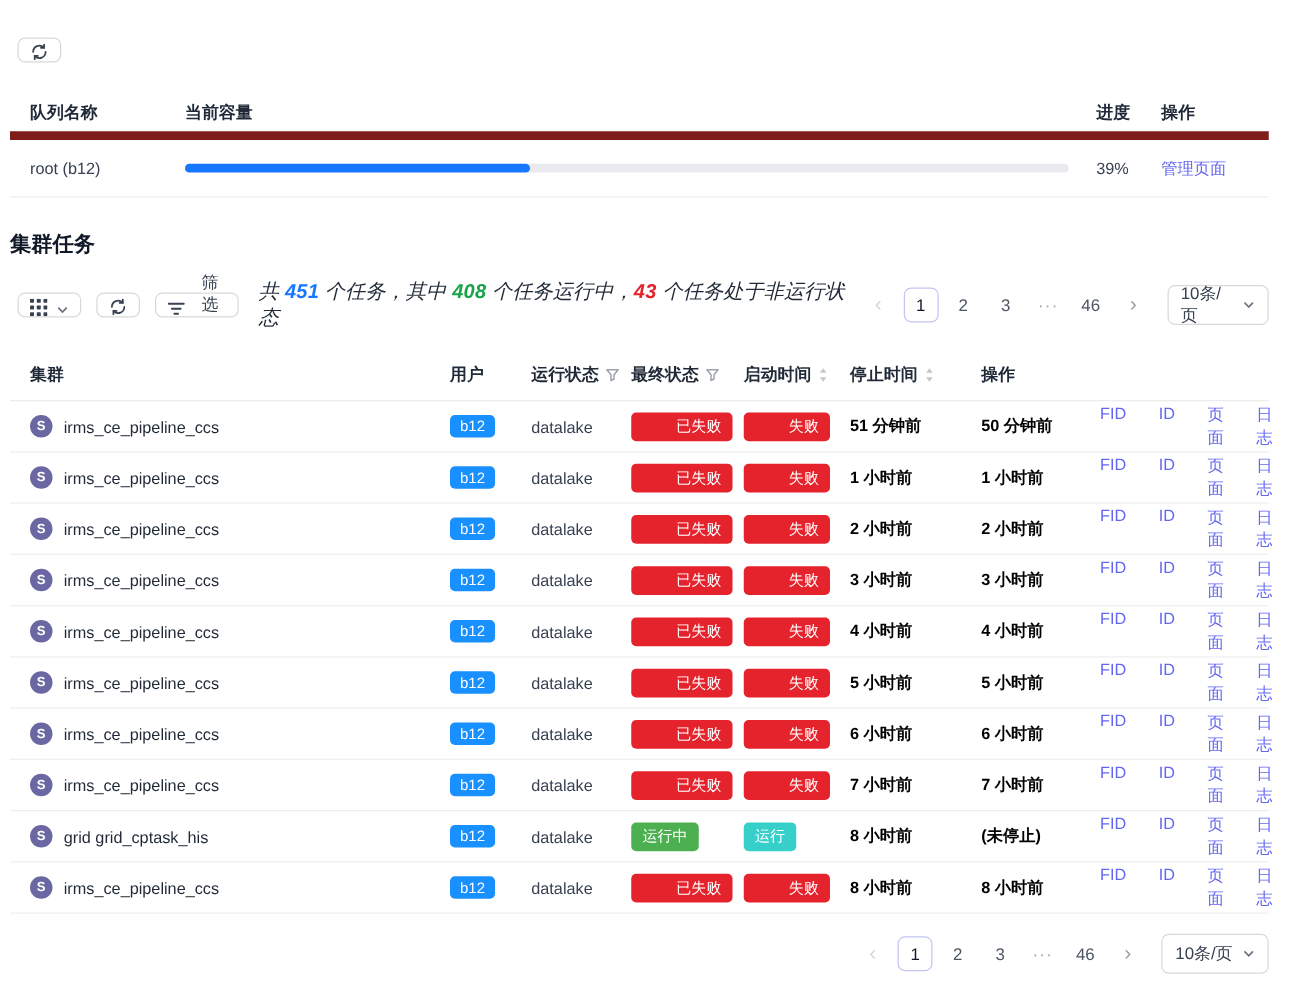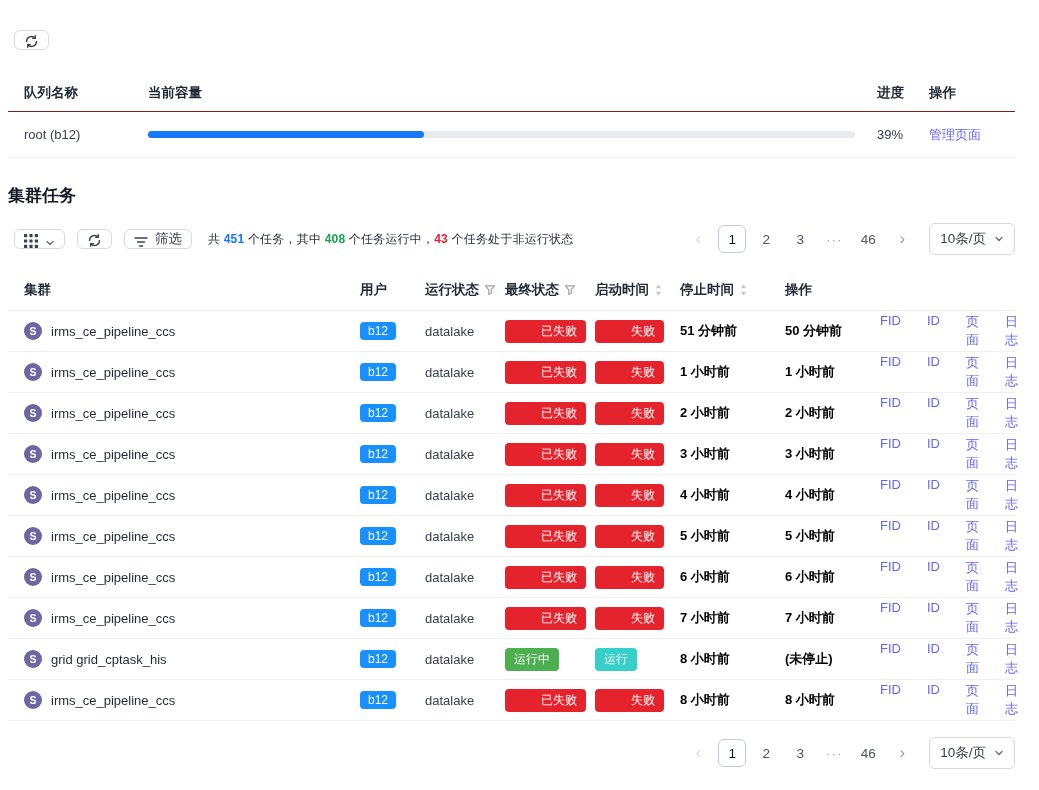--- a/index.html
+++ b/index.html
@@ -21,34 +21,34 @@
     font-family: inherit; font-size: 13.5px; color: #374151;
   }
   .btn-row { margin: 16px 0 0 6px; }
 
   
   .res-table { margin: 22px 0 0 0; }
   .res-head, .res-row {
     display: grid; grid-template-columns: 124px 1fr 52px 86px;
     align-items: center; padding-left: 16px;
   }
-  .res-head { height: 38px; border-bottom: 1px solid #7f1d1d; }
+  .res-head { height: 38px; border-bottom: 7px solid #7f1d1d; }
   .res-row  { height: 46px; border-bottom: 1px solid #efefef; }
   .th { font-size: 13.5px; font-weight: 600; color: #1f2937; }
   .res-row .td { font-size: 13px; color: #374151; }
   .track { height: 7px; background: #e9eaee; border-radius: 4px; margin-right: 22px; }
   .fill  { height: 7px; background: var(--accent-blue, #1677ff); border-radius: 4px; width: 0; }
 
   .op-link { color: var(--link, #6366f1); text-decoration: none; cursor: pointer; font-size: 13px; }
 
   
   .tasks-section { margin-top: 26px; }
   .toolbar { display: flex; align-items: center; margin: 16px 0 0 6px; }
   .toolbar .gap { width: 12px; }
-  .summary { margin-left: 16px; font-size: 12px; color: #1f2937; letter-spacing: .2px; }
+  .summary { margin-left: 16px; font-size: 16px; color: #1f2937; letter-spacing: .2px; font-style: italic; }
   .sum-num { font-weight: 700; }
   .sum-total   { color: var(--accent-blue, #1677ff); }
   .sum-running { color: var(--sum-green, #1aa34a); }
   .sum-stopped { color: var(--sum-red, #e5232d); }
   .spacer { flex: 1; }
 
   
   .pagination { display: inline-flex; align-items: center; }
   .pg-item {
     min-width: 28px; height: 28px; display: inline-flex; align-items: center; justify-content: center;

